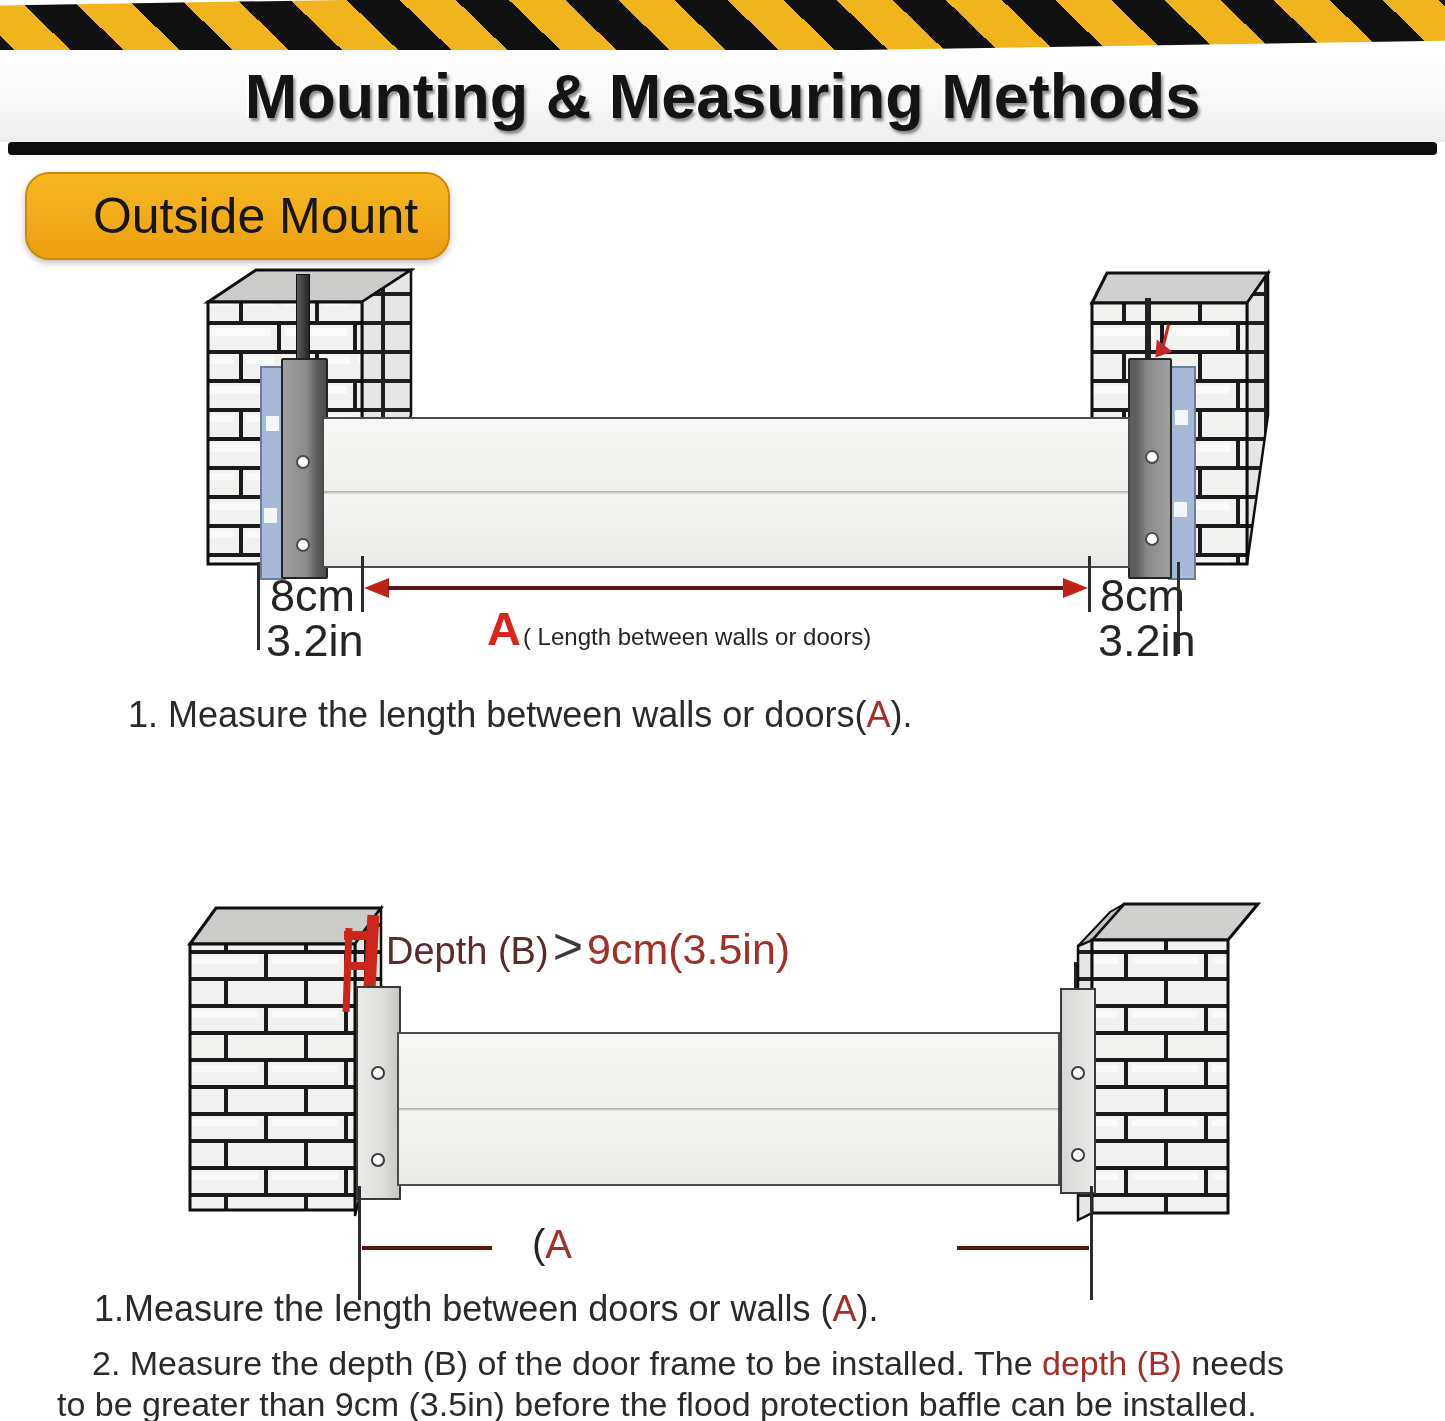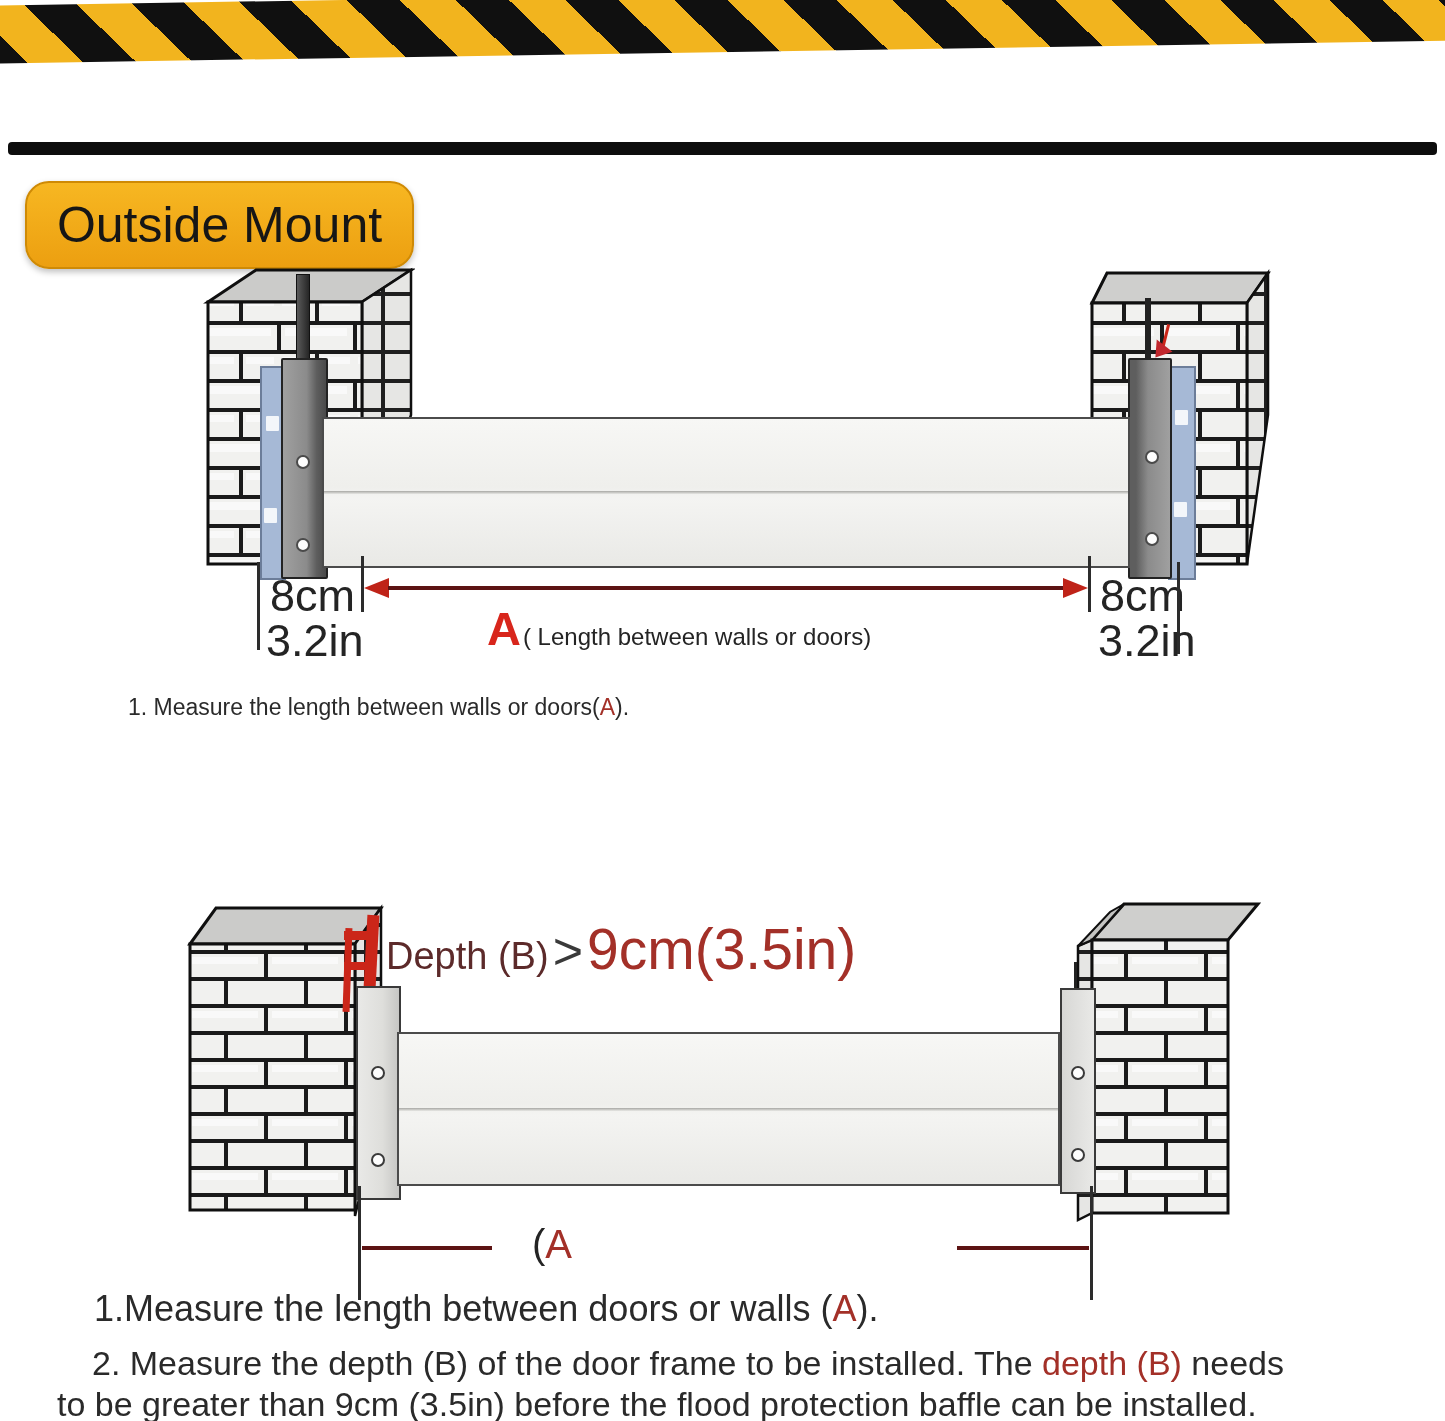--- a/index.html
+++ b/index.html
@@ -49,38 +49,41 @@
           border-top:15px solid #c1272d;transform:rotate(38deg);}
 
   
   .dimtext{position:absolute;font-size:45px;color:#242424;line-height:1.0;}
   .arrowlabel{position:absolute;display:flex;align-items:baseline;}
   .arrowlabel .biga{font-size:47px;font-weight:bold;color:#d8261c;margin-right:2px;}
   .arrowlabel .rest{font-size:24px;color:#242424;}
   .depthlabel{position:absolute;display:flex;align-items:baseline;}
   .depthlabel .d1{font-size:38px;color:#5c2a2a;}
   .depthlabel .gt{font-size:52px;color:#3a3a3a;margin:0 4px;}
-  .depthlabel .d2{font-size:57px;color:#a33028;}
+  .depthlabel .d2{font-size:43px;color:#a33028;}
   .insidedim{position:absolute;display:flex;align-items:baseline;font-size:40px;color:#242424;}
   .insidedim .a{color:#a33028;}
-  .step{position:absolute;font-size:23px;color:#2a2a2a;white-space:nowrap;}
+  .step{position:absolute;font-size:36px;color:#2a2a2a;white-space:nowrap;}
   .step .accent{color:#7a2020;}
   .step .accent2{color:#a33028;}
   .bstep{position:absolute;font-size:34px;color:#2a2a2a;white-space:nowrap;}
   .bstep .accent2{color:#a33028;}
 </style>
 </head>
 <body>
 
 <div class="page">
 
   <div class="stripes"></div>
+  <div class="titleband">
+    <span class="pagetitle">Mounting &amp; Measuring Methods</span>
+  </div>
   <div class="blackbar"></div>
 
-  <div class="badge" style="left:25px;top:181px;width:385px;height:84px;">
+  <div class="badge" style="left:25px;top:172px;width:385px;height:84px;padding-left:36px;">
     <span>Outside Mount</span>
   </div>
 
   <svg class="abs" style="left:203px;top:265px;" width="212" height="320" viewBox="0 0 212 320">
     <defs>
       <pattern id="bp1" width="76" height="58" patternUnits="userSpaceOnUse">
         <rect width="76" height="58" fill="#1a1a1a"></rect>
         <rect x="2" y="2" width="72" height="25" fill="#f1f1ef"></rect>
         <rect x="0" y="31" width="36" height="25" fill="#f1f1ef"></rect>
         <rect x="40" y="31" width="36" height="25" fill="#f1f1ef"></rect>

